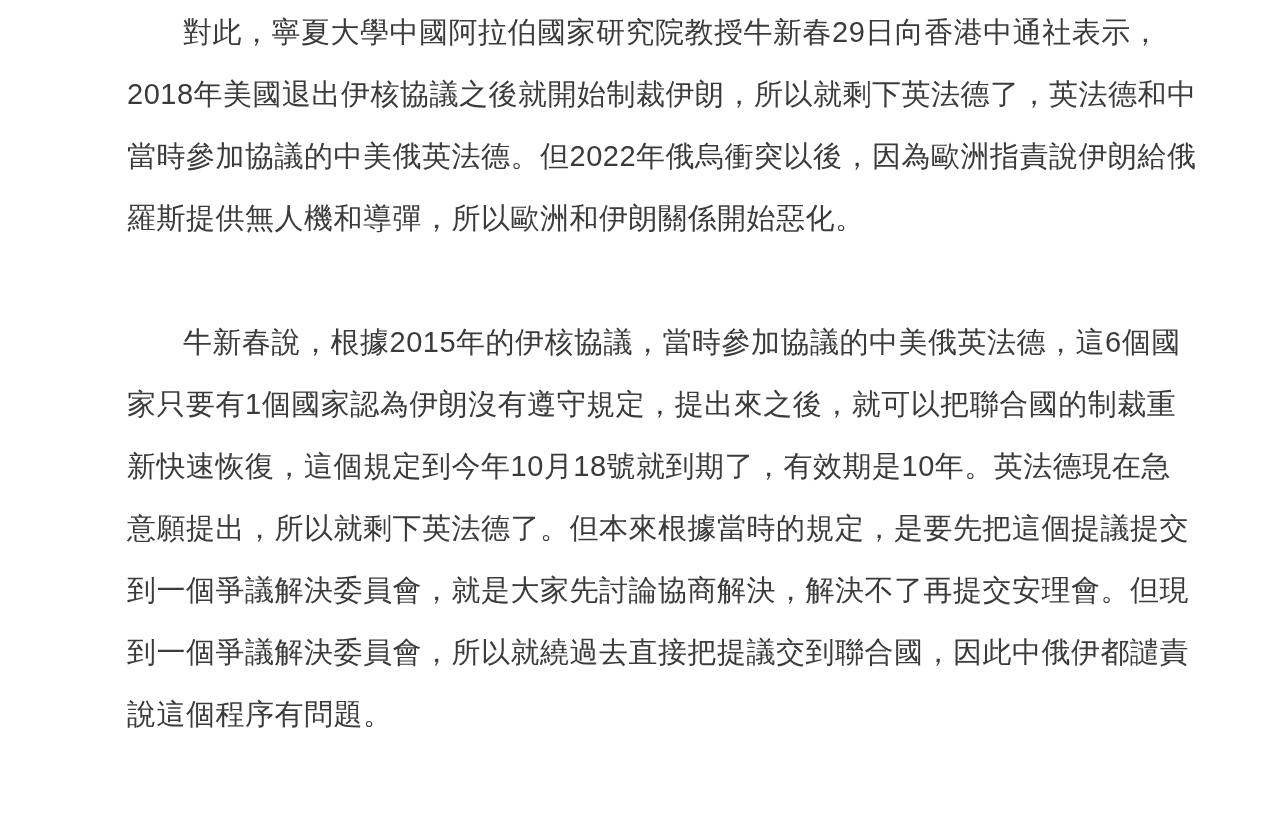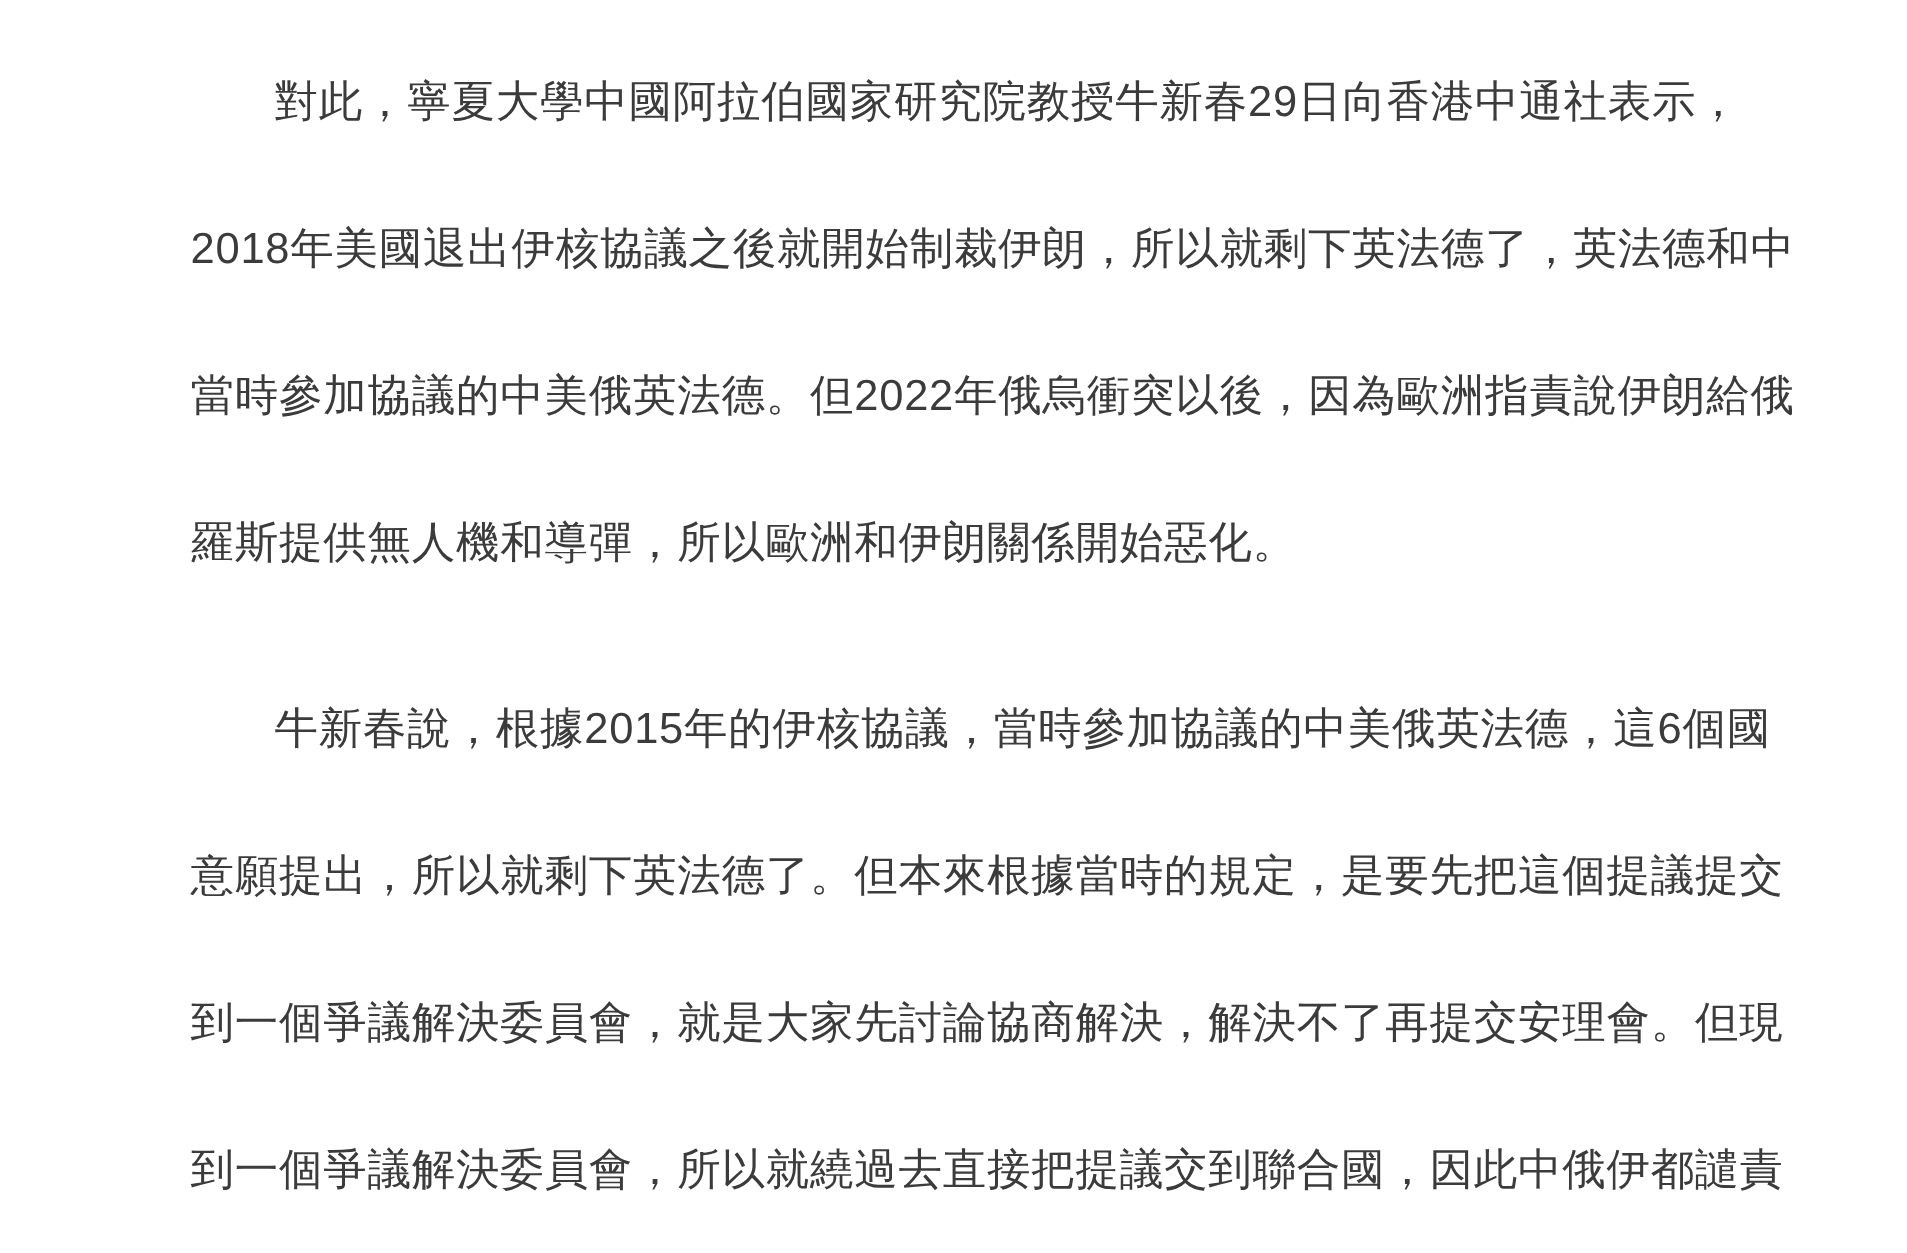--- a/index.html
+++ b/index.html
@@ -24,39 +24,40 @@
     margin: 0;
   }
   .para + .para {
     margin-top: 62px;
   }
   .line {
     display: block;
     height: 62px;
     line-height: 62px;
     white-space: nowrap;
-    margin-top: 36px;
   }
   .line.indent {
     text-indent: 56px;
   }
 </style>
 </head>
 <body>
 
 <main class="article">
 
   <p class="para">
     <span class="line indent">對此，寧夏大學中國阿拉伯國家研究院教授牛新春29日向香港中通社表示，</span>
     <span class="line">2018年美國退出伊核協議之後就開始制裁伊朗，所以就剩下英法德了，英法德和中</span>
     <span class="line">當時參加協議的中美俄英法德。但2022年俄烏衝突以後，因為歐洲指責說伊朗給俄</span>
     <span class="line">羅斯提供無人機和導彈，所以歐洲和伊朗關係開始惡化。</span>
   </p>
 
   <p class="para">
     <span class="line indent">牛新春說，根據2015年的伊核協議，當時參加協議的中美俄英法德，這6個國</span>
+    <span class="line">家只要有1個國家認為伊朗沒有遵守規定，提出來之後，就可以把聯合國的制裁重</span>
+    <span class="line">新快速恢復，這個規定到今年10月18號就到期了，有效期是10年。英法德現在急</span>
     <span class="line">意願提出，所以就剩下英法德了。但本來根據當時的規定，是要先把這個提議提交</span>
     <span class="line">到一個爭議解決委員會，就是大家先討論協商解決，解決不了再提交安理會。但現</span>
     <span class="line">到一個爭議解決委員會，所以就繞過去直接把提議交到聯合國，因此中俄伊都譴責</span>
     <span class="line">說這個程序有問題。</span>
   </p>
 
 </main>
 
 </body></html>

